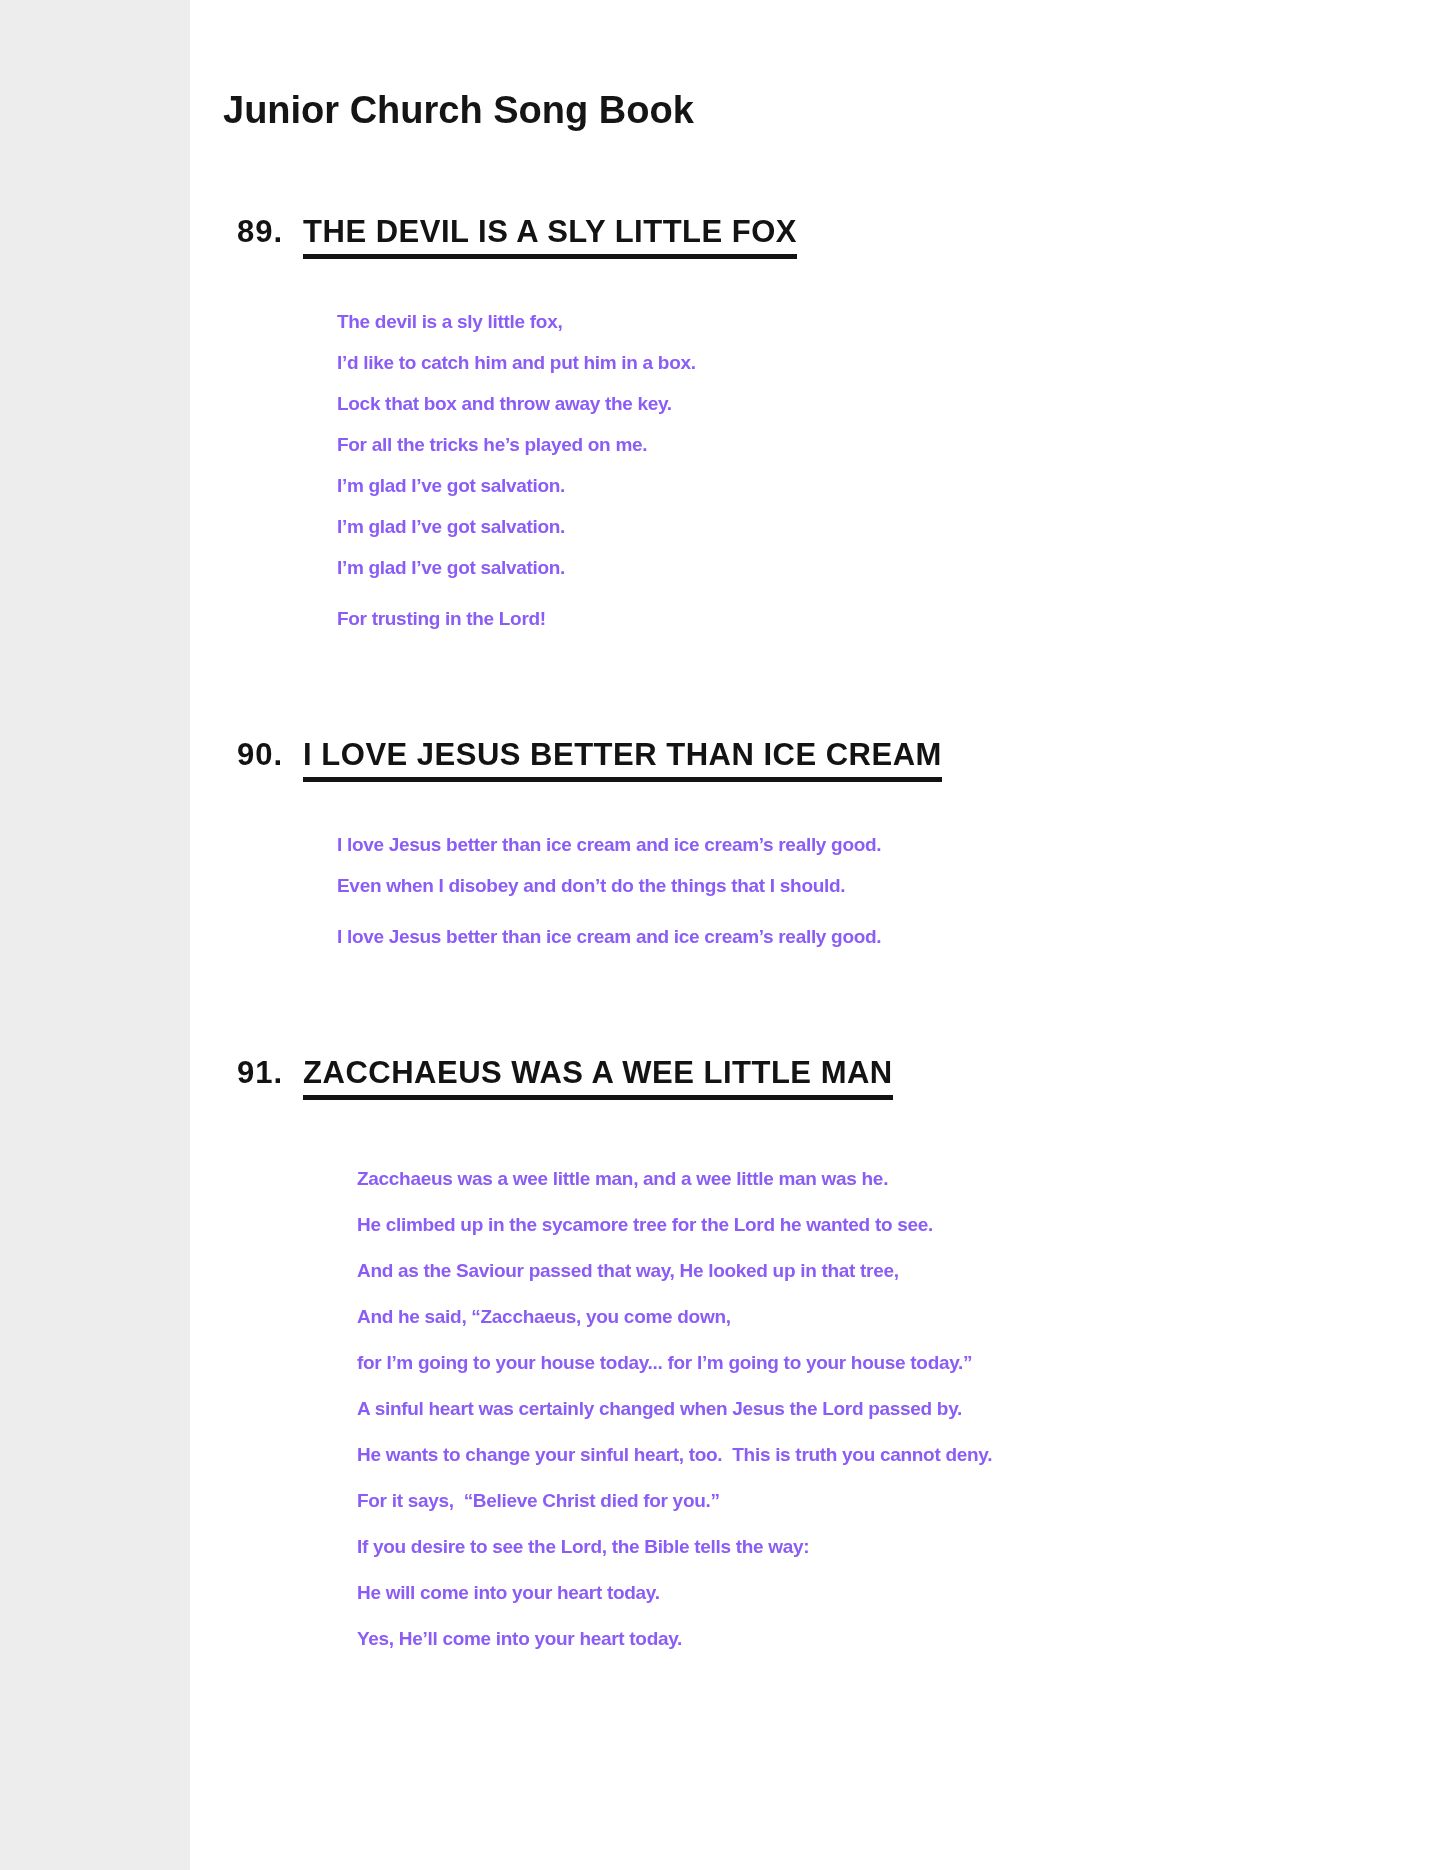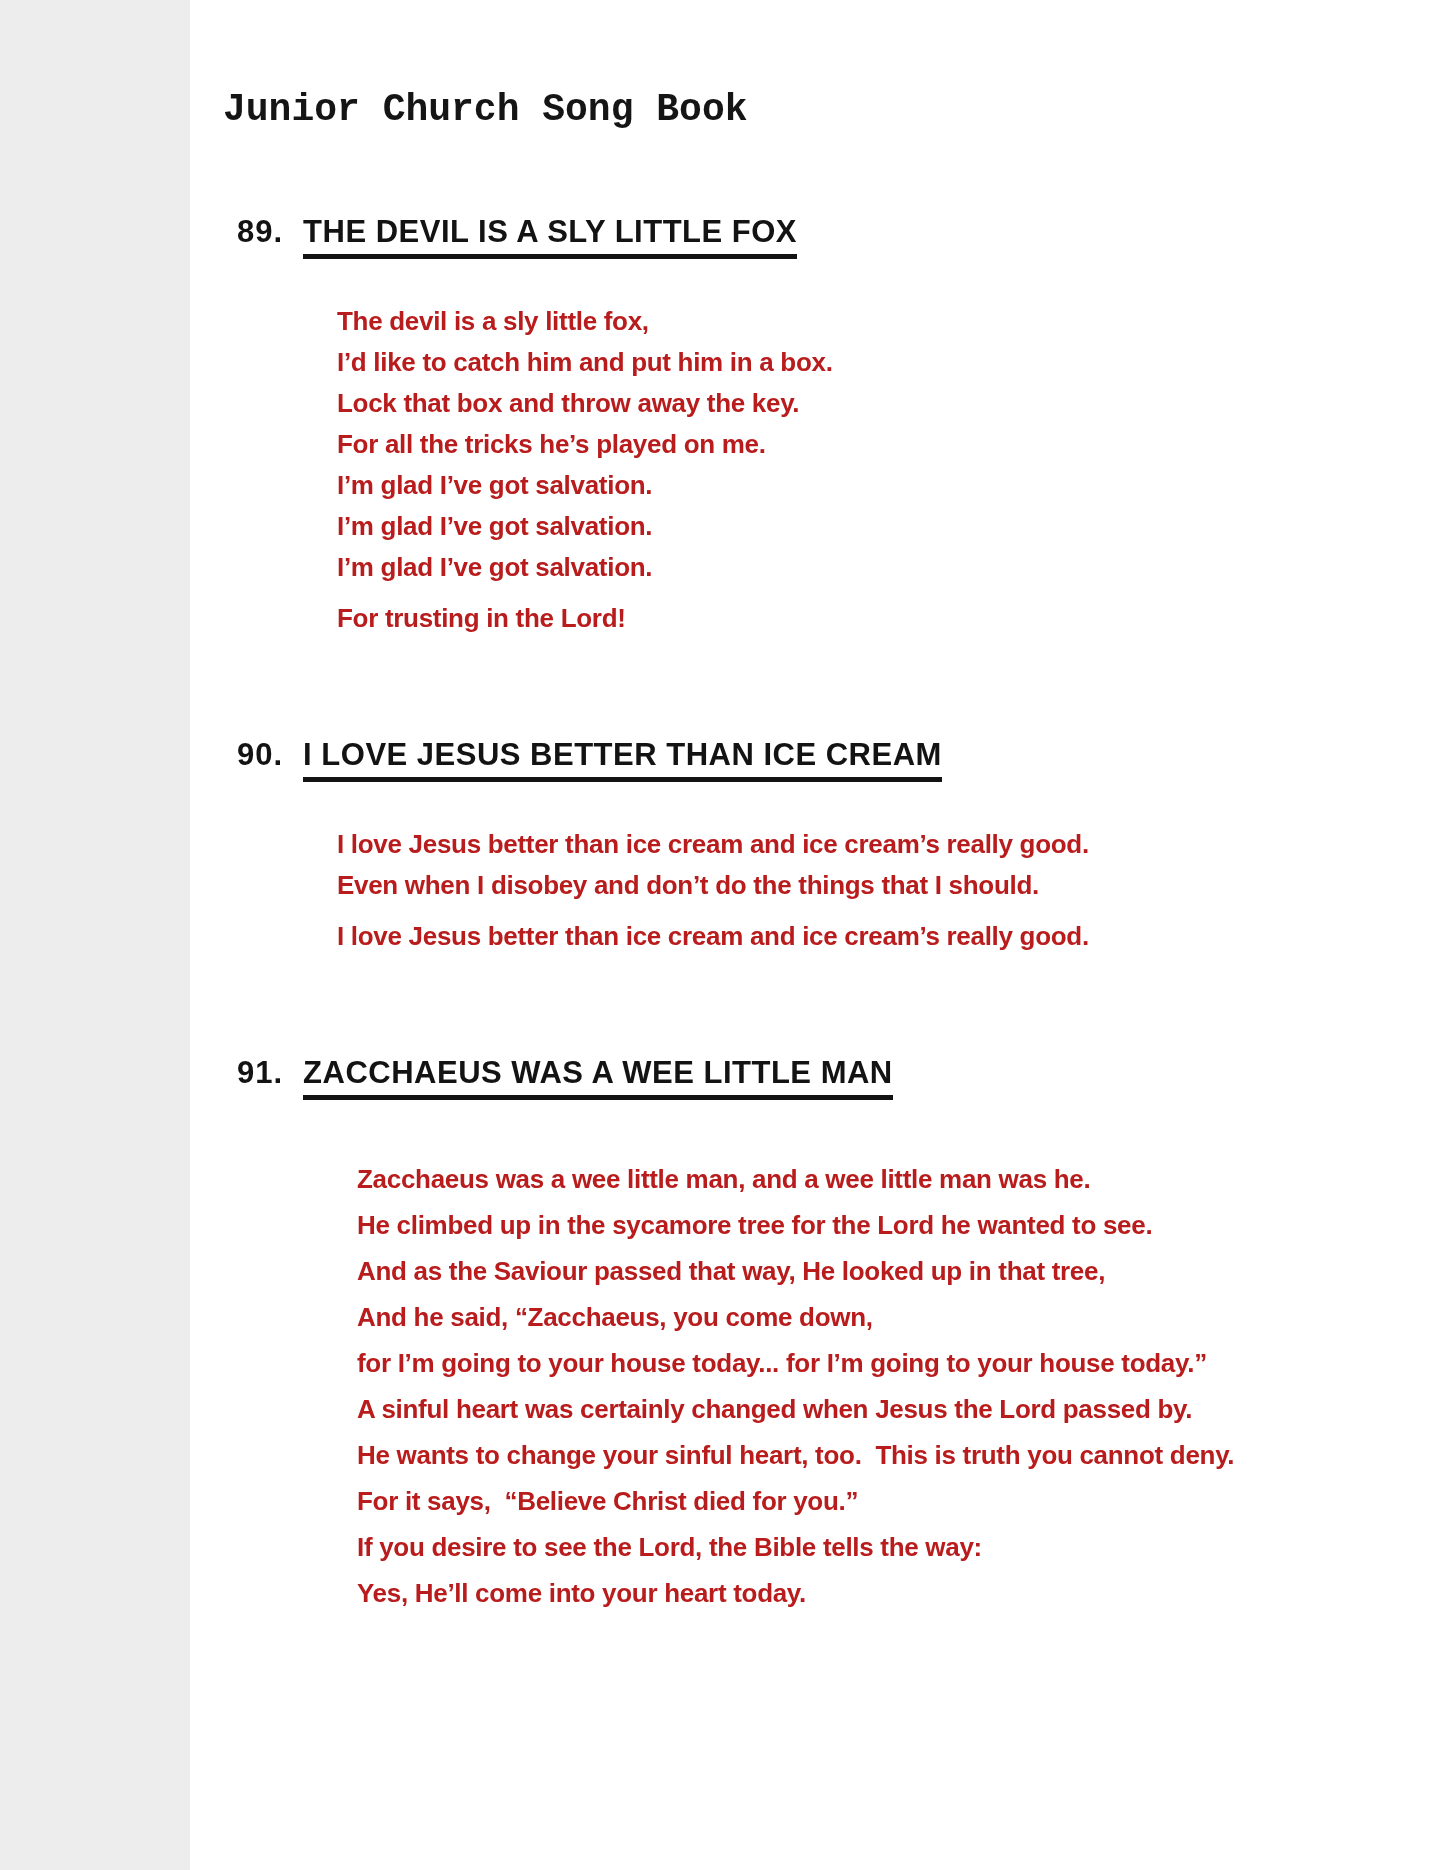--- a/index.html
+++ b/index.html
@@ -28,21 +28,21 @@
     background: #ededed;
   }
 
   .content {
     position: relative;
     padding: 86px 40px 0 237px;
   }
 
   .book-title {
     margin-left: -14px;
-    font-family: Liberation Mono, monospace;
+    font-family: Liberation Sans, sans-serif;
     font-weight: bold;
     font-size: 38px;
     letter-spacing: 0px;
     color: #151515;
     line-height: 48px;
   }
 
   .song-list { display: block; }
 
   .song { margin-top: 78px; }
@@ -73,24 +73,24 @@
   .lyrics {
     margin-top: 42px;
     margin-left: 100px;
   }
 
   .stanza + .stanza { margin-top: 10px; }
 
   .line {
     font-family: "Liberation Sans", sans-serif;
     font-weight: 700;
-    font-size: 26px;
+    font-size: 19px;
     line-height: 41px;
     letter-spacing: -0.3px;
-    color: #b91c1c;
+    color: #8b5cf6;
     white-space: pre-wrap;
   }
 
   
   .song:nth-child(3) .lyrics { margin-top: 56px; }
   .song:nth-child(3) .line { line-height: 46px; margin-left: 20px; }
 </style>
 </head>
 <body style="background: rgb(255, 255, 255);">
 
@@ -144,19 +144,20 @@
             <div class="stanza">
               <div class="line">Zacchaeus was a wee little man, and a wee little man was he.</div>
               <div class="line">He climbed up in the sycamore tree for the Lord he wanted to see.</div>
               <div class="line">And as the Saviour passed that way, He looked up in that tree,</div>
               <div class="line">And he said, “Zacchaeus, you come down,</div>
               <div class="line">for I’m going to your house today... for I’m going to your house today.”</div>
               <div class="line">A sinful heart was certainly changed when Jesus the Lord passed by.</div>
               <div class="line">He wants to change your sinful heart, too.  This is truth you cannot deny.</div>
               <div class="line">For it says,  “Believe Christ died for you.”</div>
               <div class="line">If you desire to see the Lord, the Bible tells the way:</div>
+              <div class="line">He will come into your heart today.</div>
               <div class="line">Yes, He’ll come into your heart today.</div>
             </div>
           </div>
   </section>
 </div>
   </div>
 </div>
 
 </body></html>

